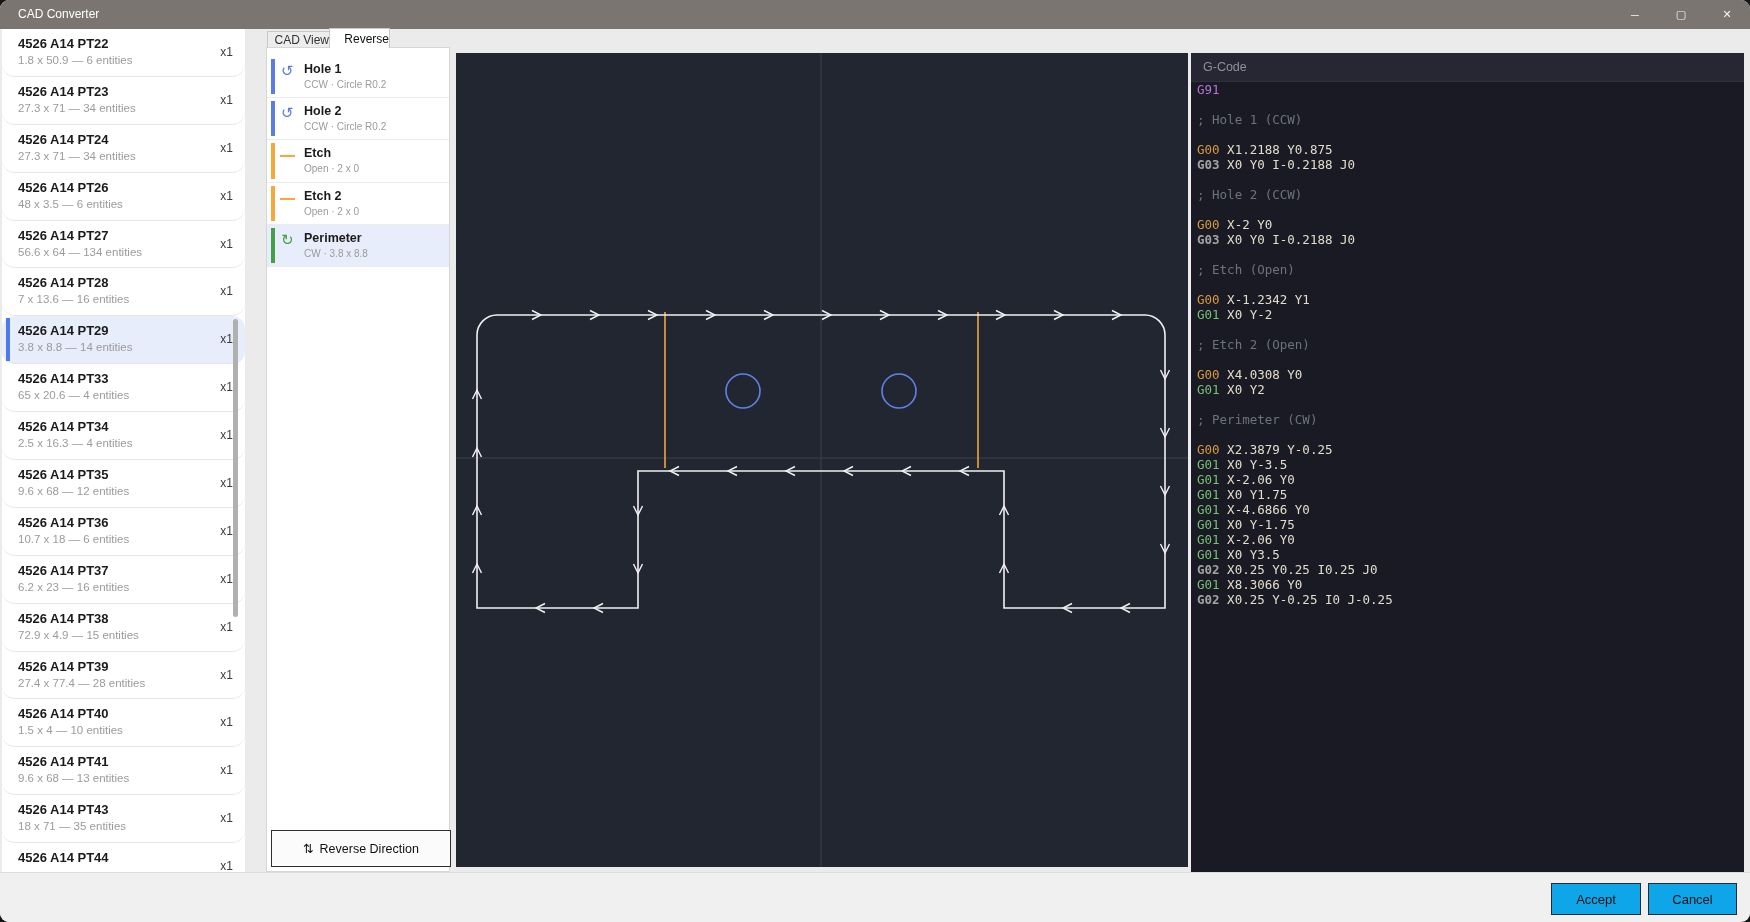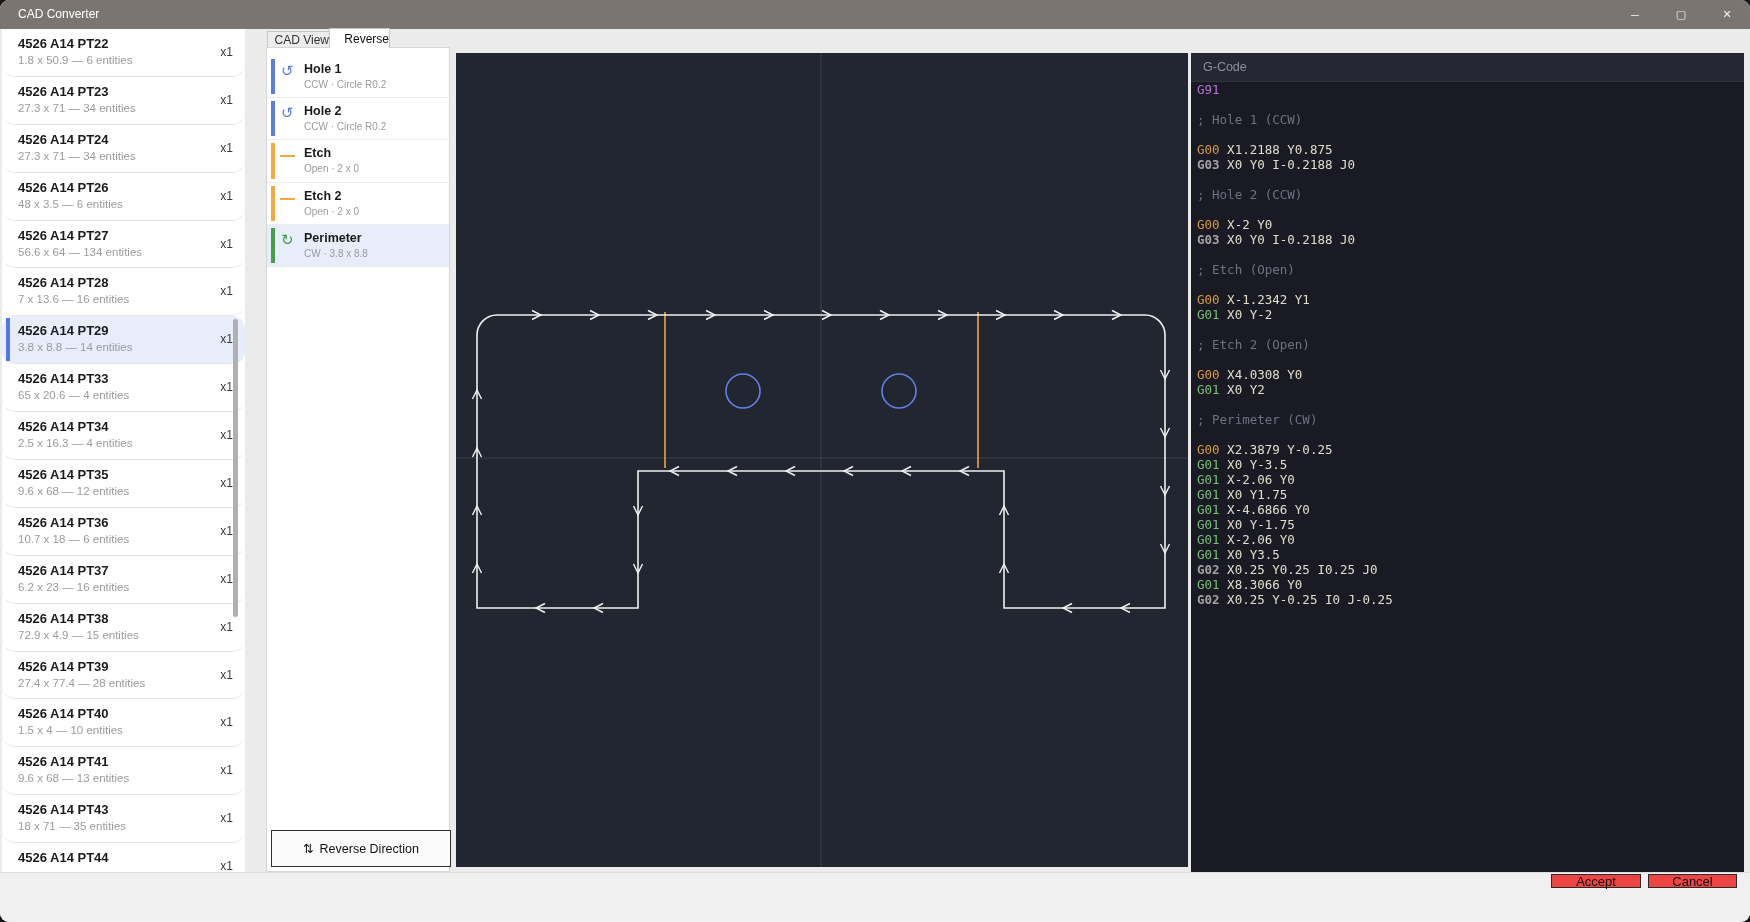--- a/index.html
+++ b/index.html
@@ -51,21 +51,21 @@
     font-size:12.5px;line-height:15px;white-space:pre;}
   .gl{height:15px;}
   .c-rest{color:#e2ddcb;}
   .c-comment{color:#6e7280;}
   .c-g0{color:#d79b42;}
   .c-g1{color:#7ac07a;}
   .c-g2{color:#a3a3a3;font-weight:bold;}
   .c-g91{color:#b873d8;}
   
   #footer{position:absolute;left:0;top:872px;width:100%;height:50px;background:#f0f0f0;border-top:1px solid #dcdcdc;box-sizing:border-box;}
-  .foot-btn{position:absolute;top:1px;height:14px;background:#ef4444;border:1.5px solid #2a2a2a;
+  .foot-btn{position:absolute;top:10px;height:32px;background:#0ea5e9;border:1.5px solid #2a2a2a;
     box-sizing:border-box;font-size:13px;color:#111;display:flex;align-items:center;justify-content:center;}
   #accept-btn{left:1551px;width:90px;}
   #cancel-btn{left:1648px;width:89px;}
 </style>
 </head>
 <body>
 
 <div id="win">
 
   <div id="titlebar">

